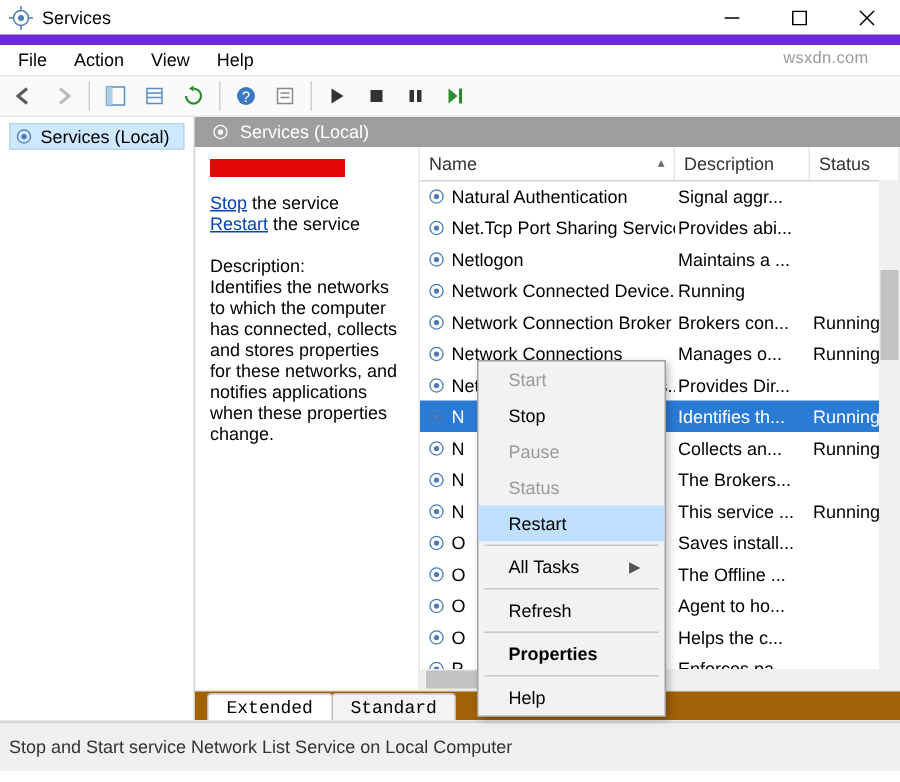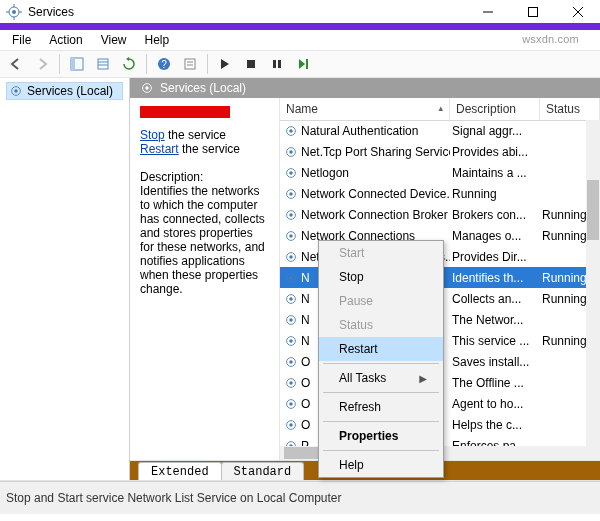--- a/index.html
+++ b/index.html
@@ -378,21 +378,21 @@
               <div class="cell">Running</div>
             </div>
             <div class="row">
               <div class="cell name">
                 <svg class="svc-icon" viewBox="0 0 16 16">
                   <circle cx="8" cy="8" r="5" fill="none" stroke="#4a7bb5"></circle>
                   <circle cx="8" cy="8" r="2" fill="#4a7bb5"></circle>
                 </svg>
                 <span>N</span>
               </div>
-              <div class="cell">The Networ...</div>
+              <div class="cell">The Brokers...</div>
               <div class="cell"></div>
             </div>
             <div class="row">
               <div class="cell name">
                 <svg class="svc-icon" viewBox="0 0 16 16">
                   <circle cx="8" cy="8" r="5" fill="none" stroke="#4a7bb5"></circle>
                   <circle cx="8" cy="8" r="2" fill="#4a7bb5"></circle>
                 </svg>
                 <span>N</span>
               </div>

